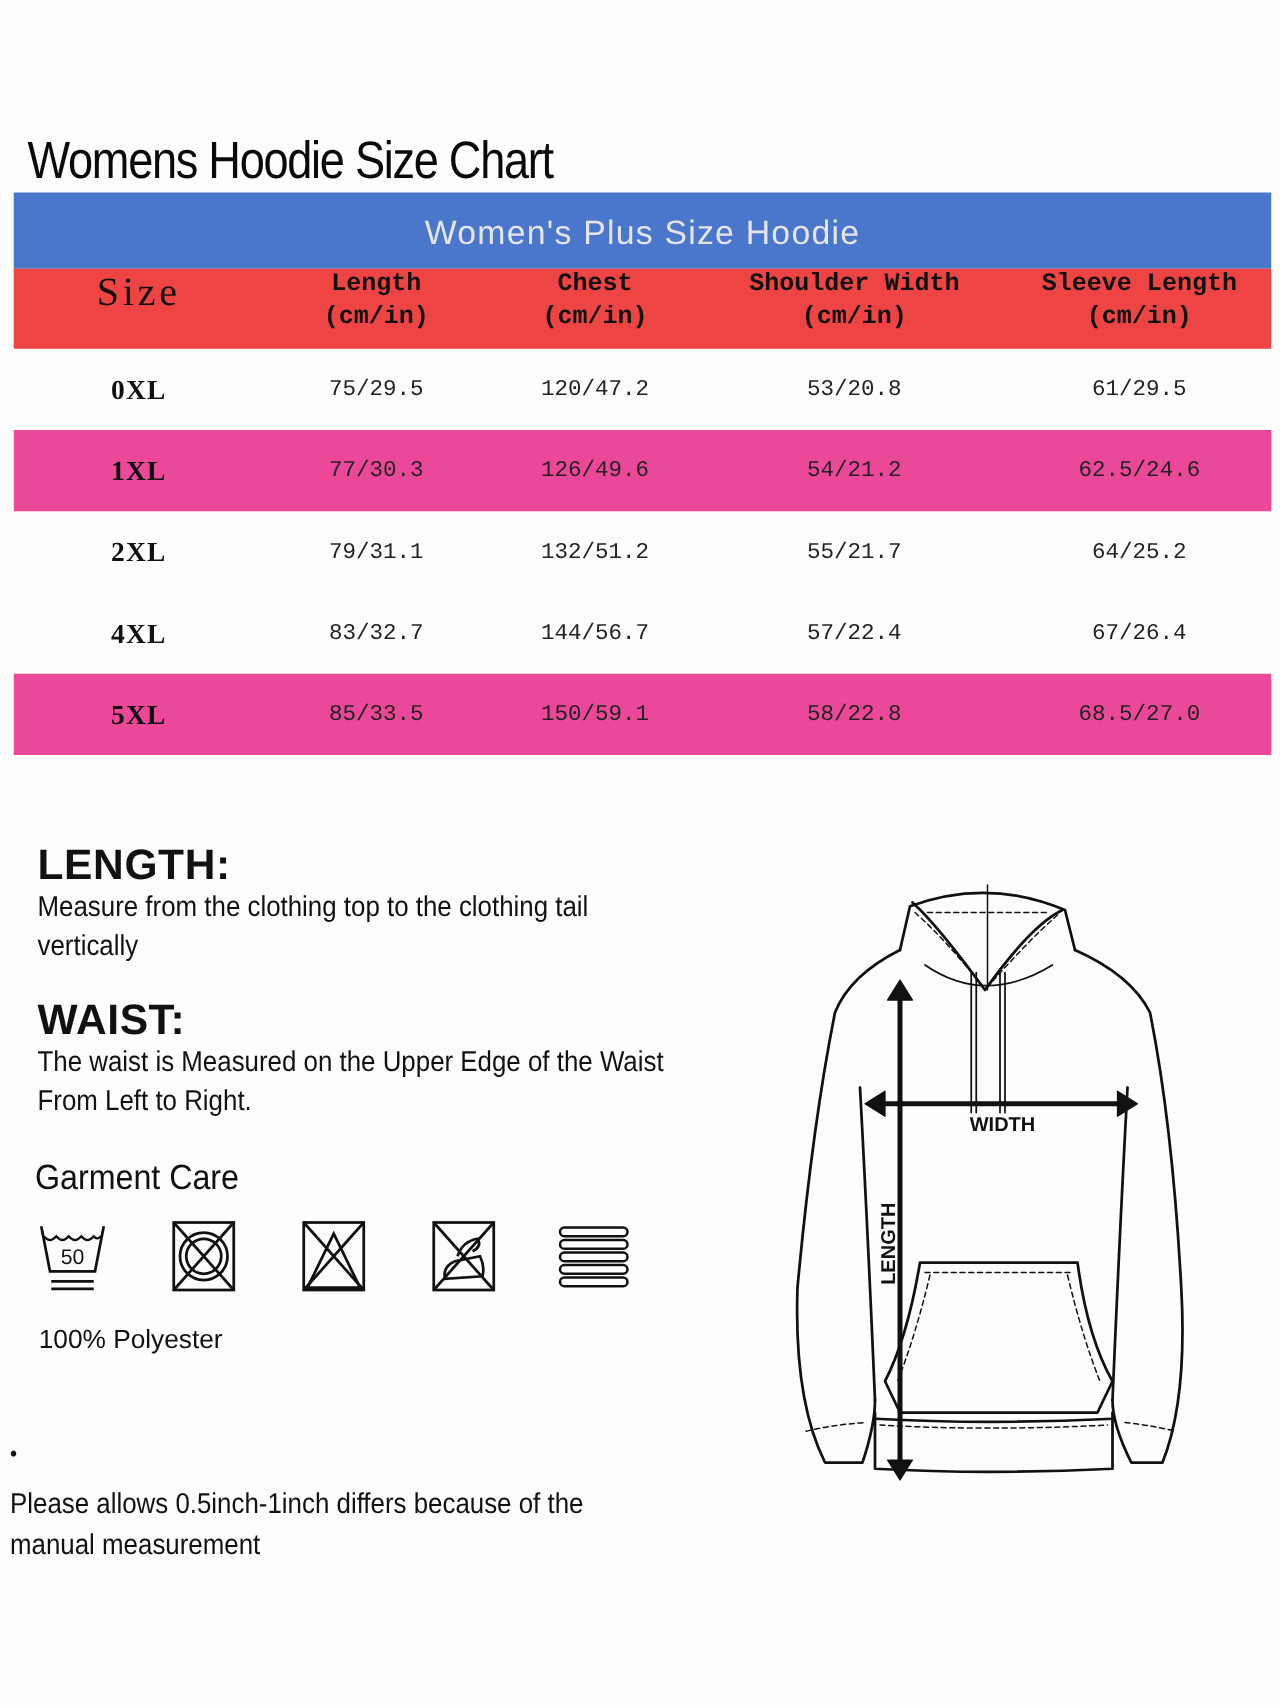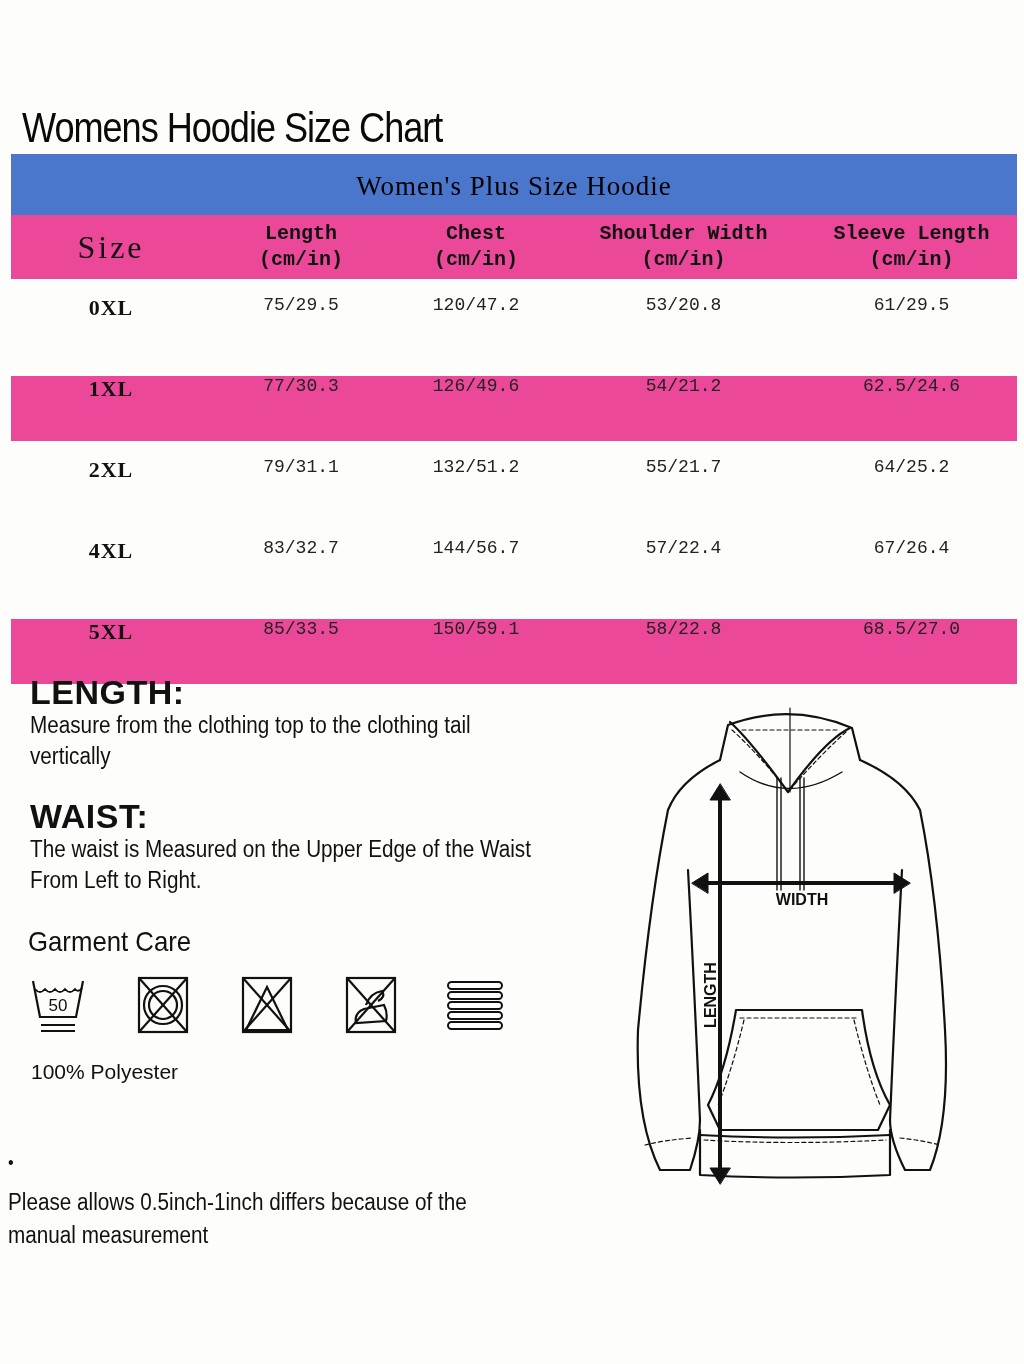--- a/index.html
+++ b/index.html
@@ -16,39 +16,39 @@
     font-size: 42px; font-weight: 400; letter-spacing: -1.2px;
     transform: scaleX(0.86); transform-origin: left top;
     color: #0a0a0a; white-space: nowrap;
   }
   .table {
     position: absolute; left: 11px; top: 154px; width: 1006px;
   }
   .title-bar {
     height: 61px; background: #4a76cc;
     display: flex; align-items: center; justify-content: center;
-    color: #000000; font-family: Liberation Serif, serif;
+    color: #e5e5e5; font-family: Liberation Sans, sans-serif;
     font-size: 27px; letter-spacing: 1px;
   }
   .title-bar span { transform: translateY(2px); }
   .head-row {
-    height: 64px; background: #ec4899;
-    display: flex; align-items: center;
+    height: 64px; background: #ef4444;
+    display: flex; align-items: flex-start;
     font-family: "Liberation Serif", serif; font-weight: 700;
   }
   .cell { text-align: center; }
   .c0 { width: 200px; }
   .c1 { width: 180px; }
   .c2 { width: 170px; }
   .c3 { width: 245px; }
   .c4 { width: 211px; }
   .head-row .c0 { font-size: 32px; font-weight: 400; letter-spacing: 3px; }
   .head-row .hcell { font-family: "Liberation Mono", monospace; font-weight: 700; font-size: 20px; line-height: 26px; color: #111; }
   .data-row {
-    height: 65px; display: flex;  margin-top: 16px;
+    height: 65px; display: flex; align-items: center;
   }
   .data-row.alt { background: #ec4899; }
   .data-row .c0 { font-family: "Liberation Serif", serif; font-weight: 700; font-size: 22px; letter-spacing: 1px; }
   .data-row .val { font-family: "Liberation Mono", monospace; font-size: 18px; color: #222; }
 
   .notes { position: absolute; left: 30px; top: 676px; width: 540px; }
   .note-head { font-family: "Liberation Sans", sans-serif; font-weight: 700; font-size: 34px; letter-spacing: 0.5px; margin: 0; line-height: 32px; }
   .note-body { font-family: "Liberation Sans", sans-serif; font-size: 23px; line-height: 31px; margin: 2px 0 0 0; transform: scaleX(0.9); transform-origin: left top; width: 560px; }
   .waist-block { margin-top: 28px; }
 

